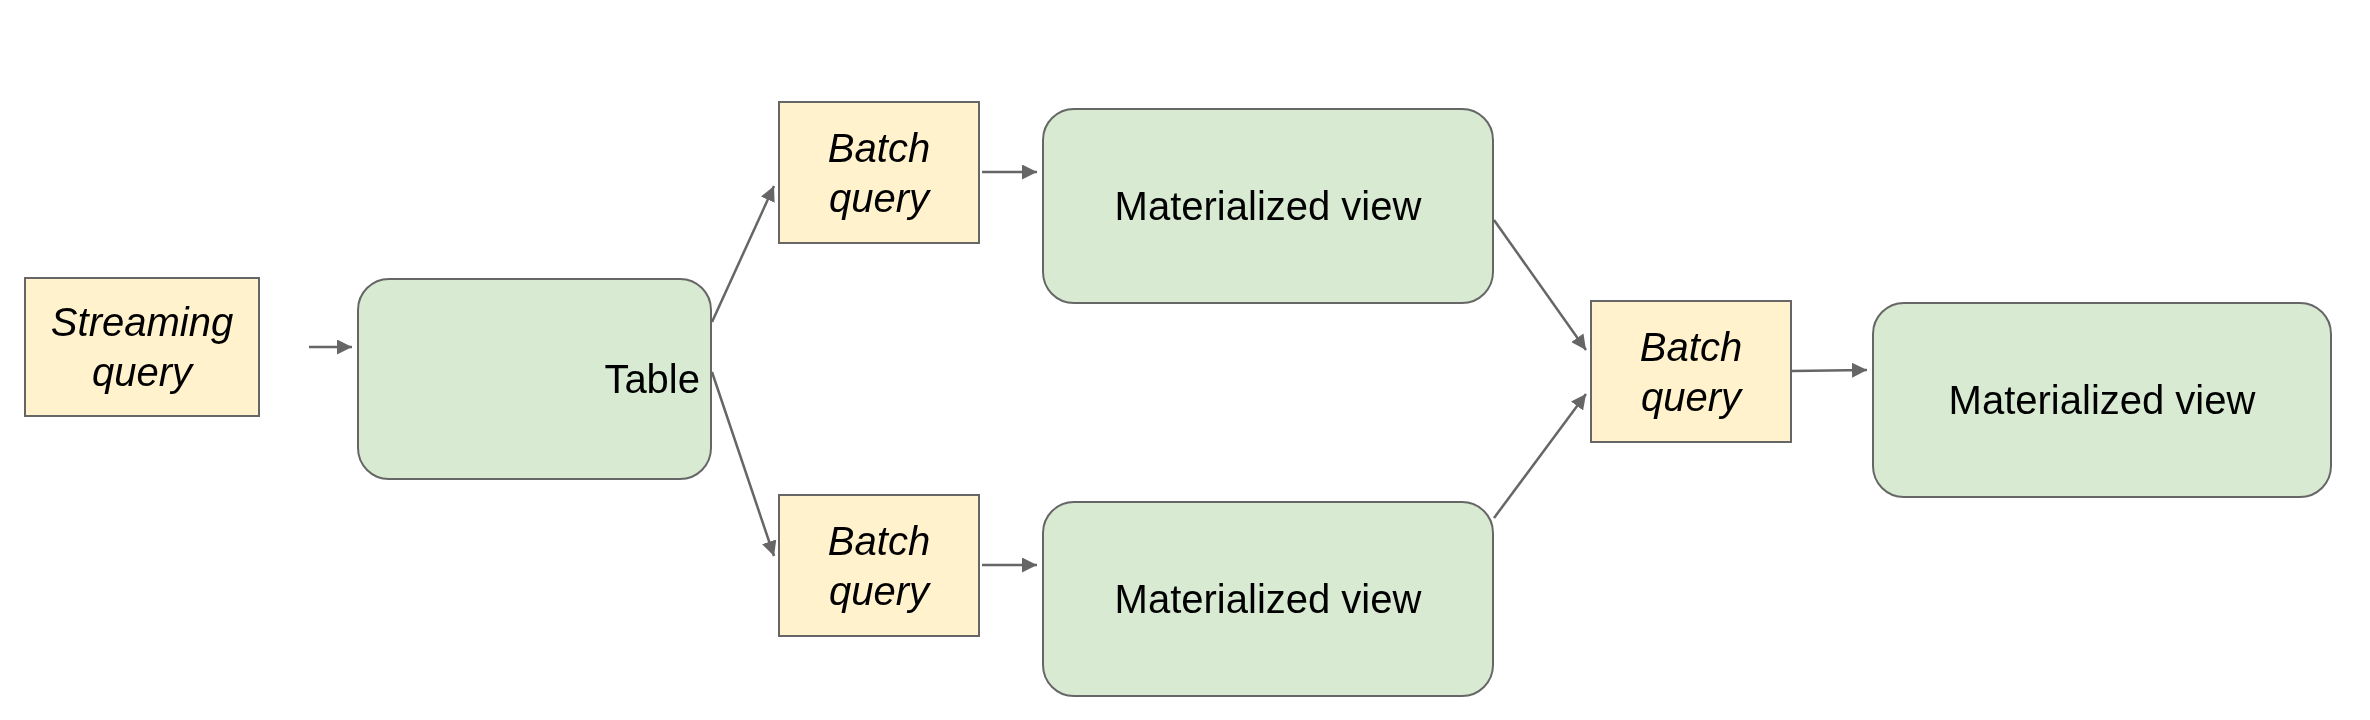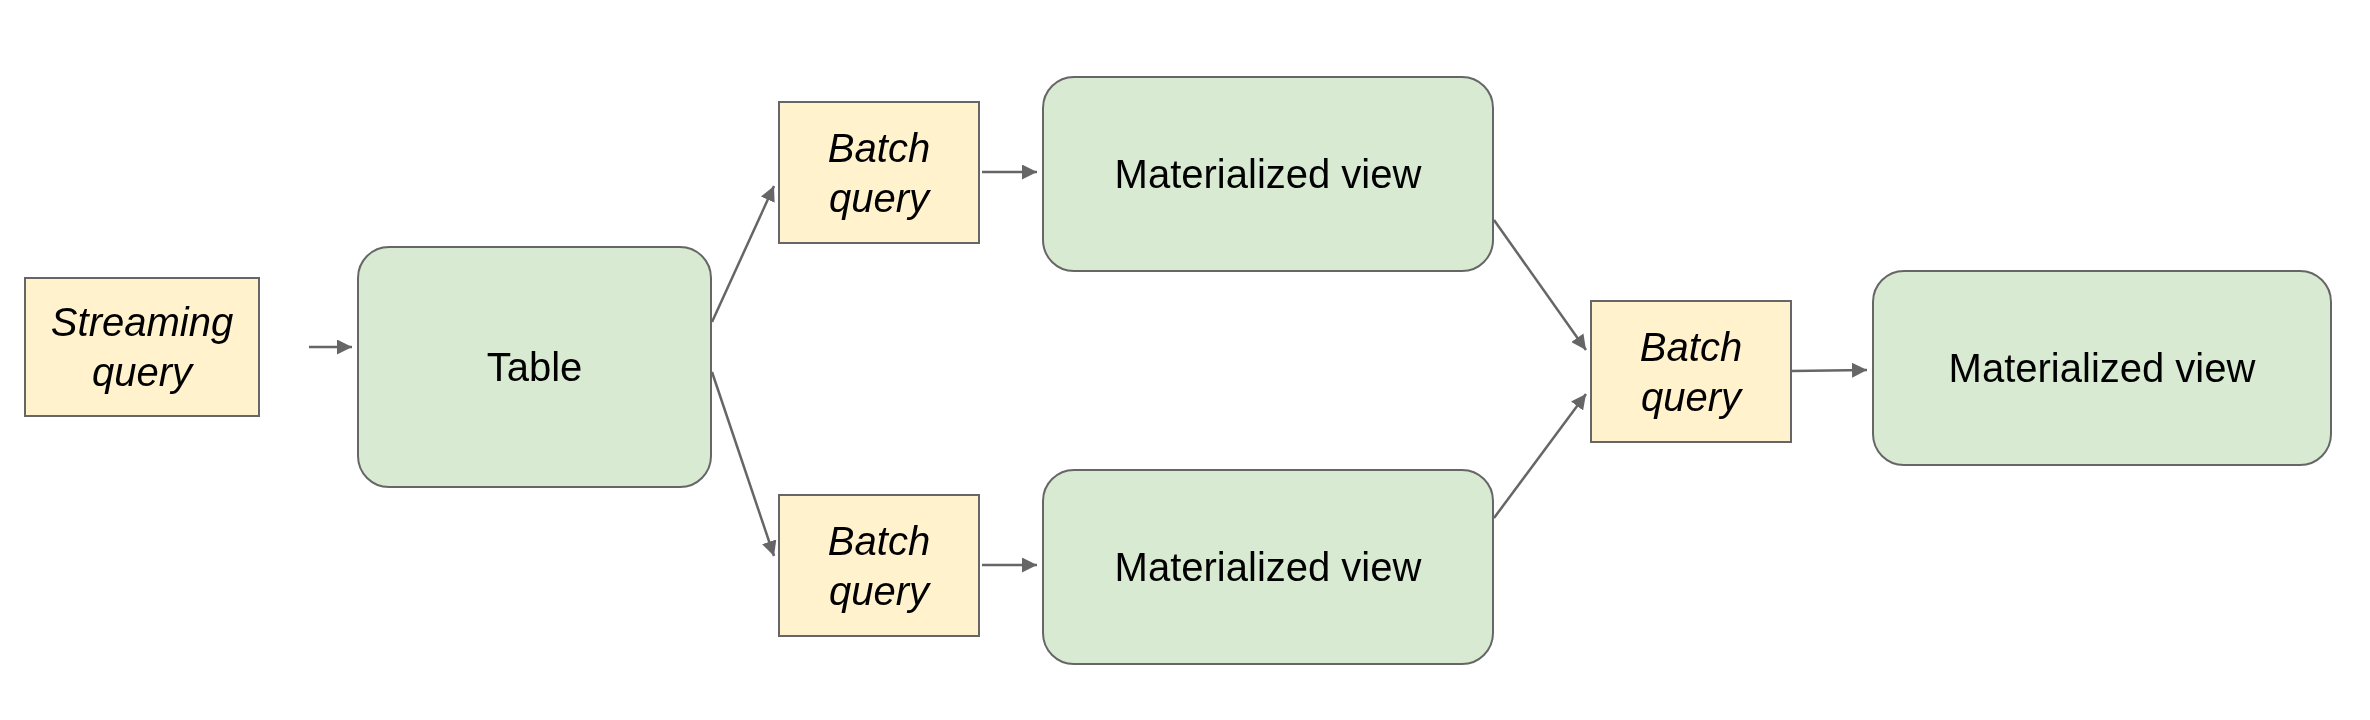--- a/index.html
+++ b/index.html
@@ -32,20 +32,21 @@
     .node.query {
       background: var(--query-fill, #fff2cc);
       border: 2px solid var(--border, #666666);
       border-radius: 0;
       font-style: italic;
     }
     .node.table {
       background: var(--table-fill, #d9ead3);
       border: 2px solid var(--border, #666666);
       border-radius: 32px;
+      margin-top: 32px;
     }
     .edges {
       position: absolute;
       left: 0;
       top: 0;
       width: 2370px;
       height: 720px;
     }
     .edges line {
       stroke: var(--arrow, #666666);
@@ -74,21 +75,21 @@
     <line x1="982" y1="565" x2="1037" y2="565" marker-end="url(#arrowhead)"></line>
     <line x1="1494" y1="220" x2="1586" y2="350" marker-end="url(#arrowhead)"></line>
     <line x1="1494" y1="518" x2="1586" y2="394" marker-end="url(#arrowhead)"></line>
     <line x1="1792" y1="371" x2="1867" y2="370" marker-end="url(#arrowhead)"></line>
   </svg>
 
   <div class="node query" style="left:24px; top:277px; width:236px; height:140px;">
     <span>Streaming query</span>
   </div>
 
-  <div class="node table" style="left:357px; top:246px; width:355px; height:242px;">
+  <div class="node table" style="left:357px; top:246px; width:355px; height:202px;justify-content:flex-end;">
     <span>Table</span>
   </div>
 
   <div class="node query" style="left:778px; top:101px; width:202px; height:143px;">
     <span>Batch query</span>
   </div>
 
   <div class="node table" style="left:1042px; top:76px; width:452px; height:196px;">
     <span>Materialized view</span>
   </div>

